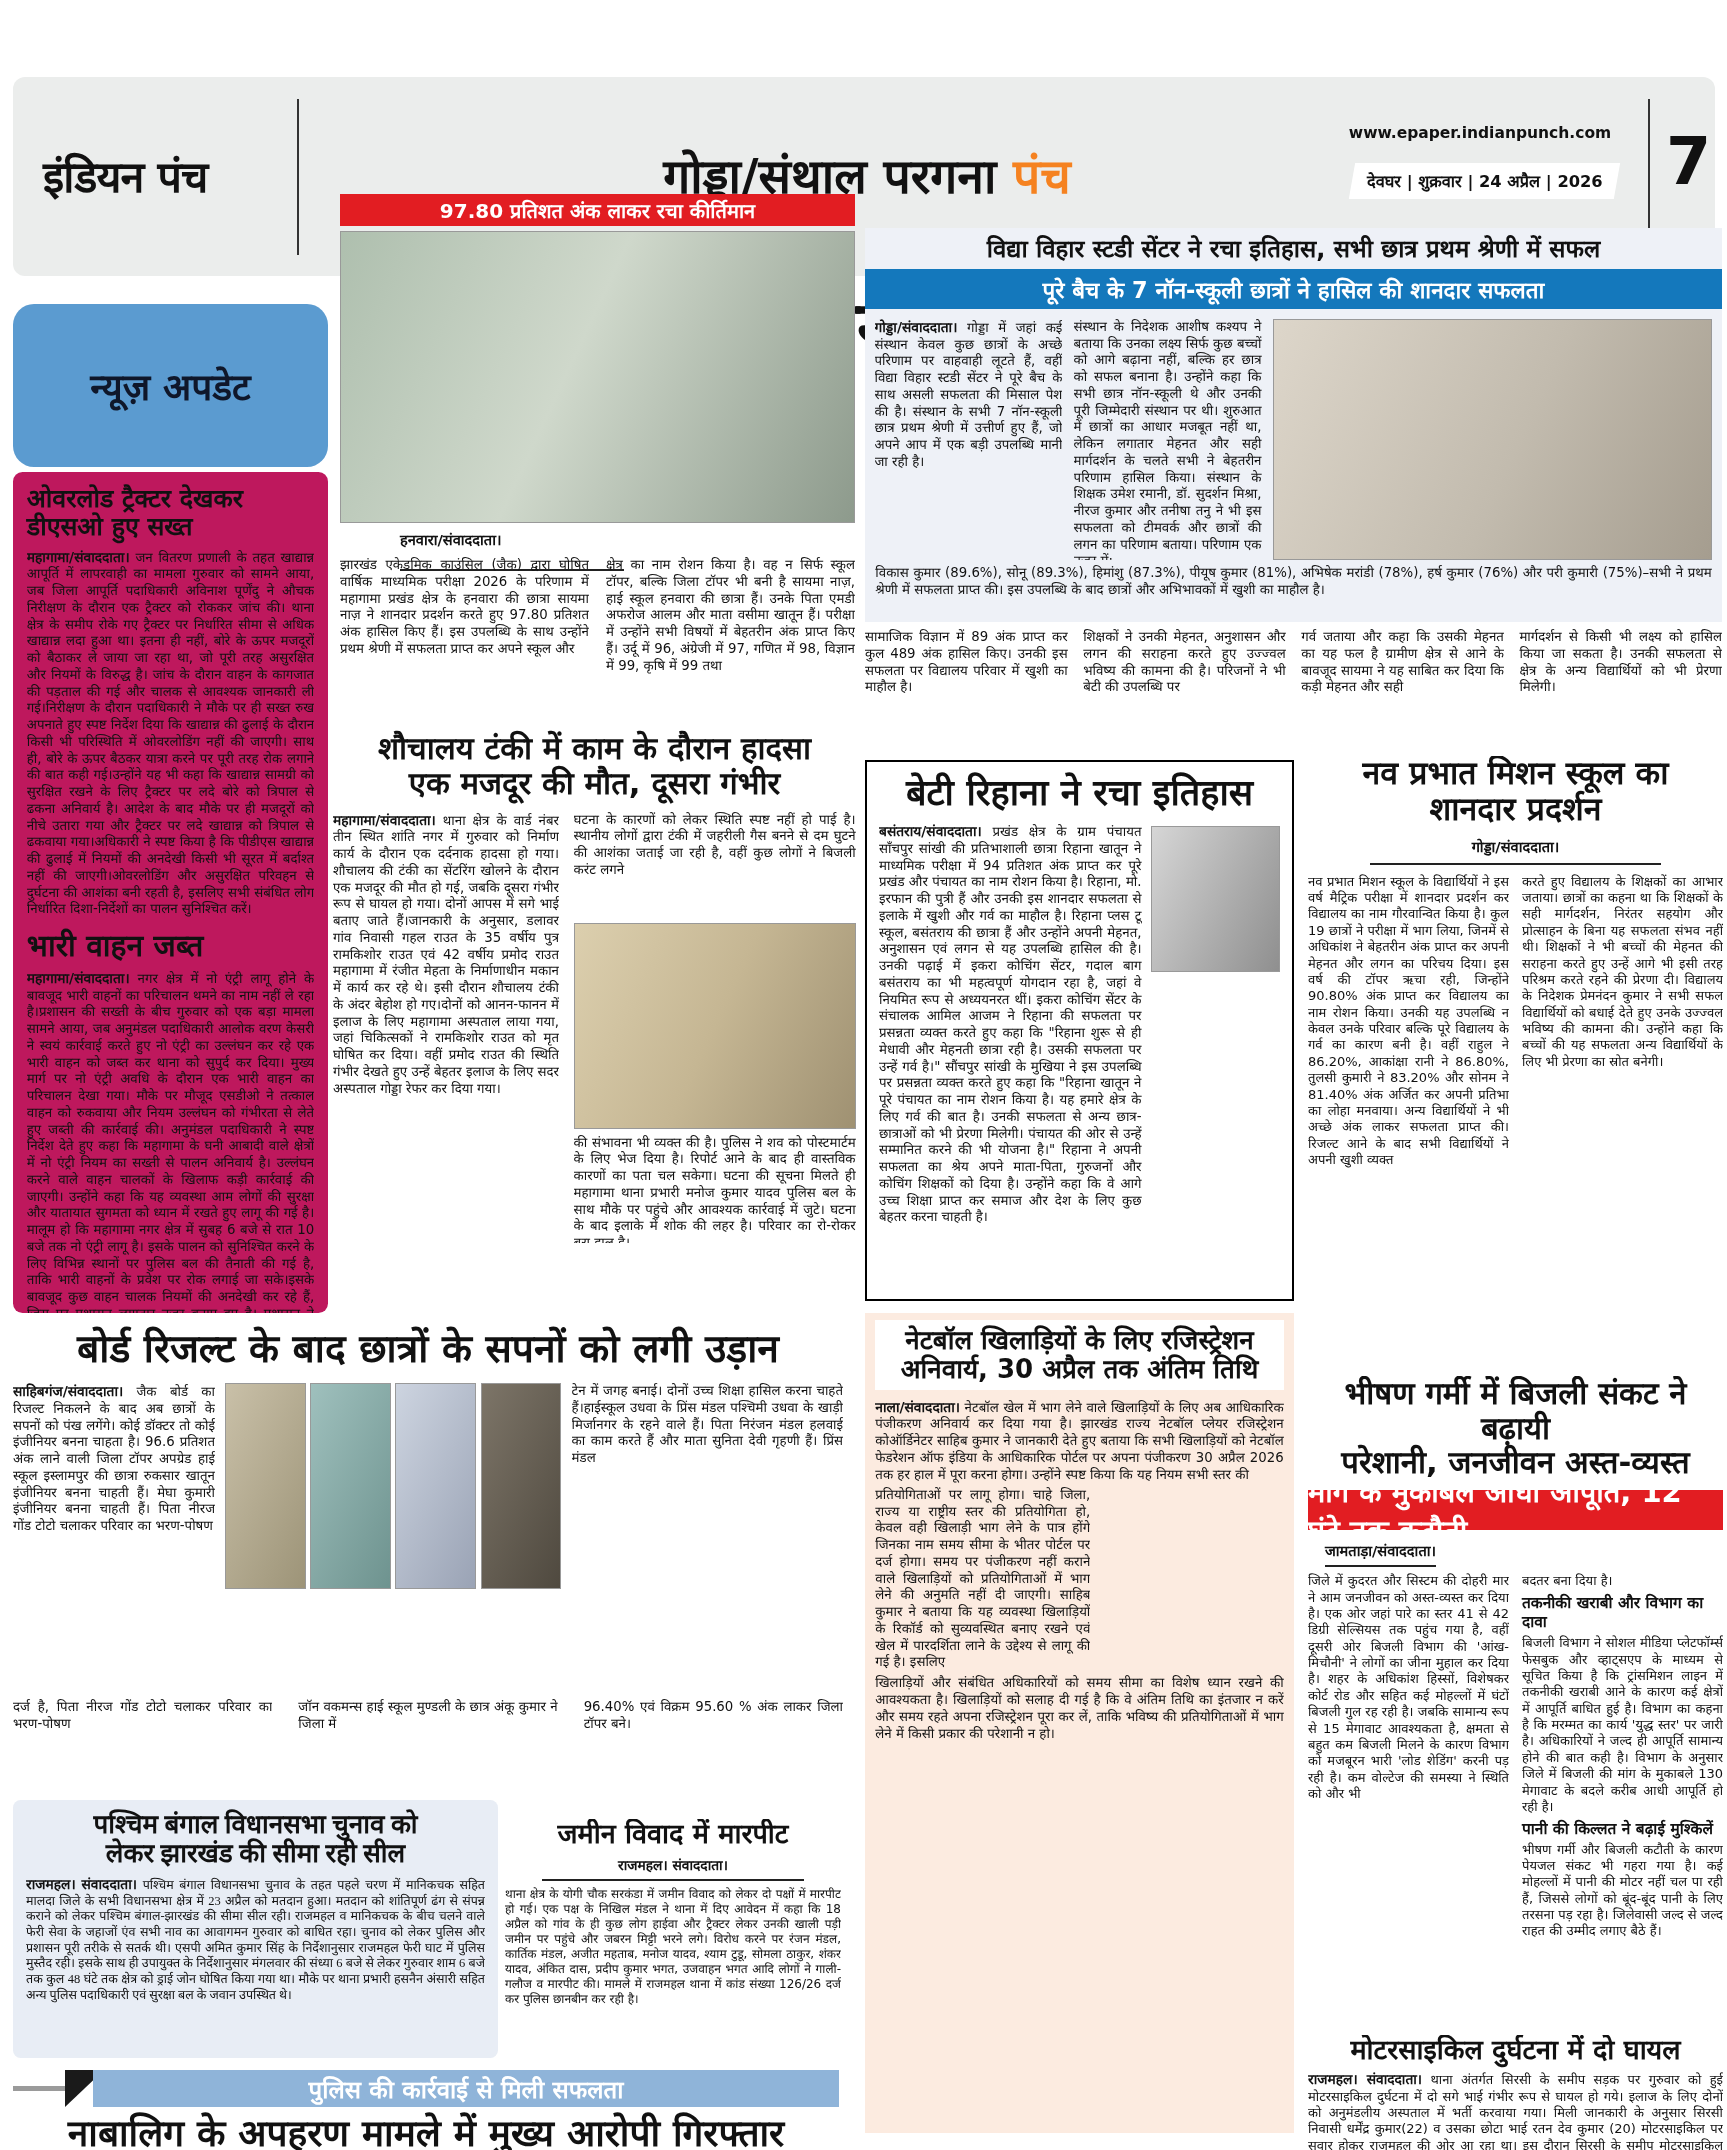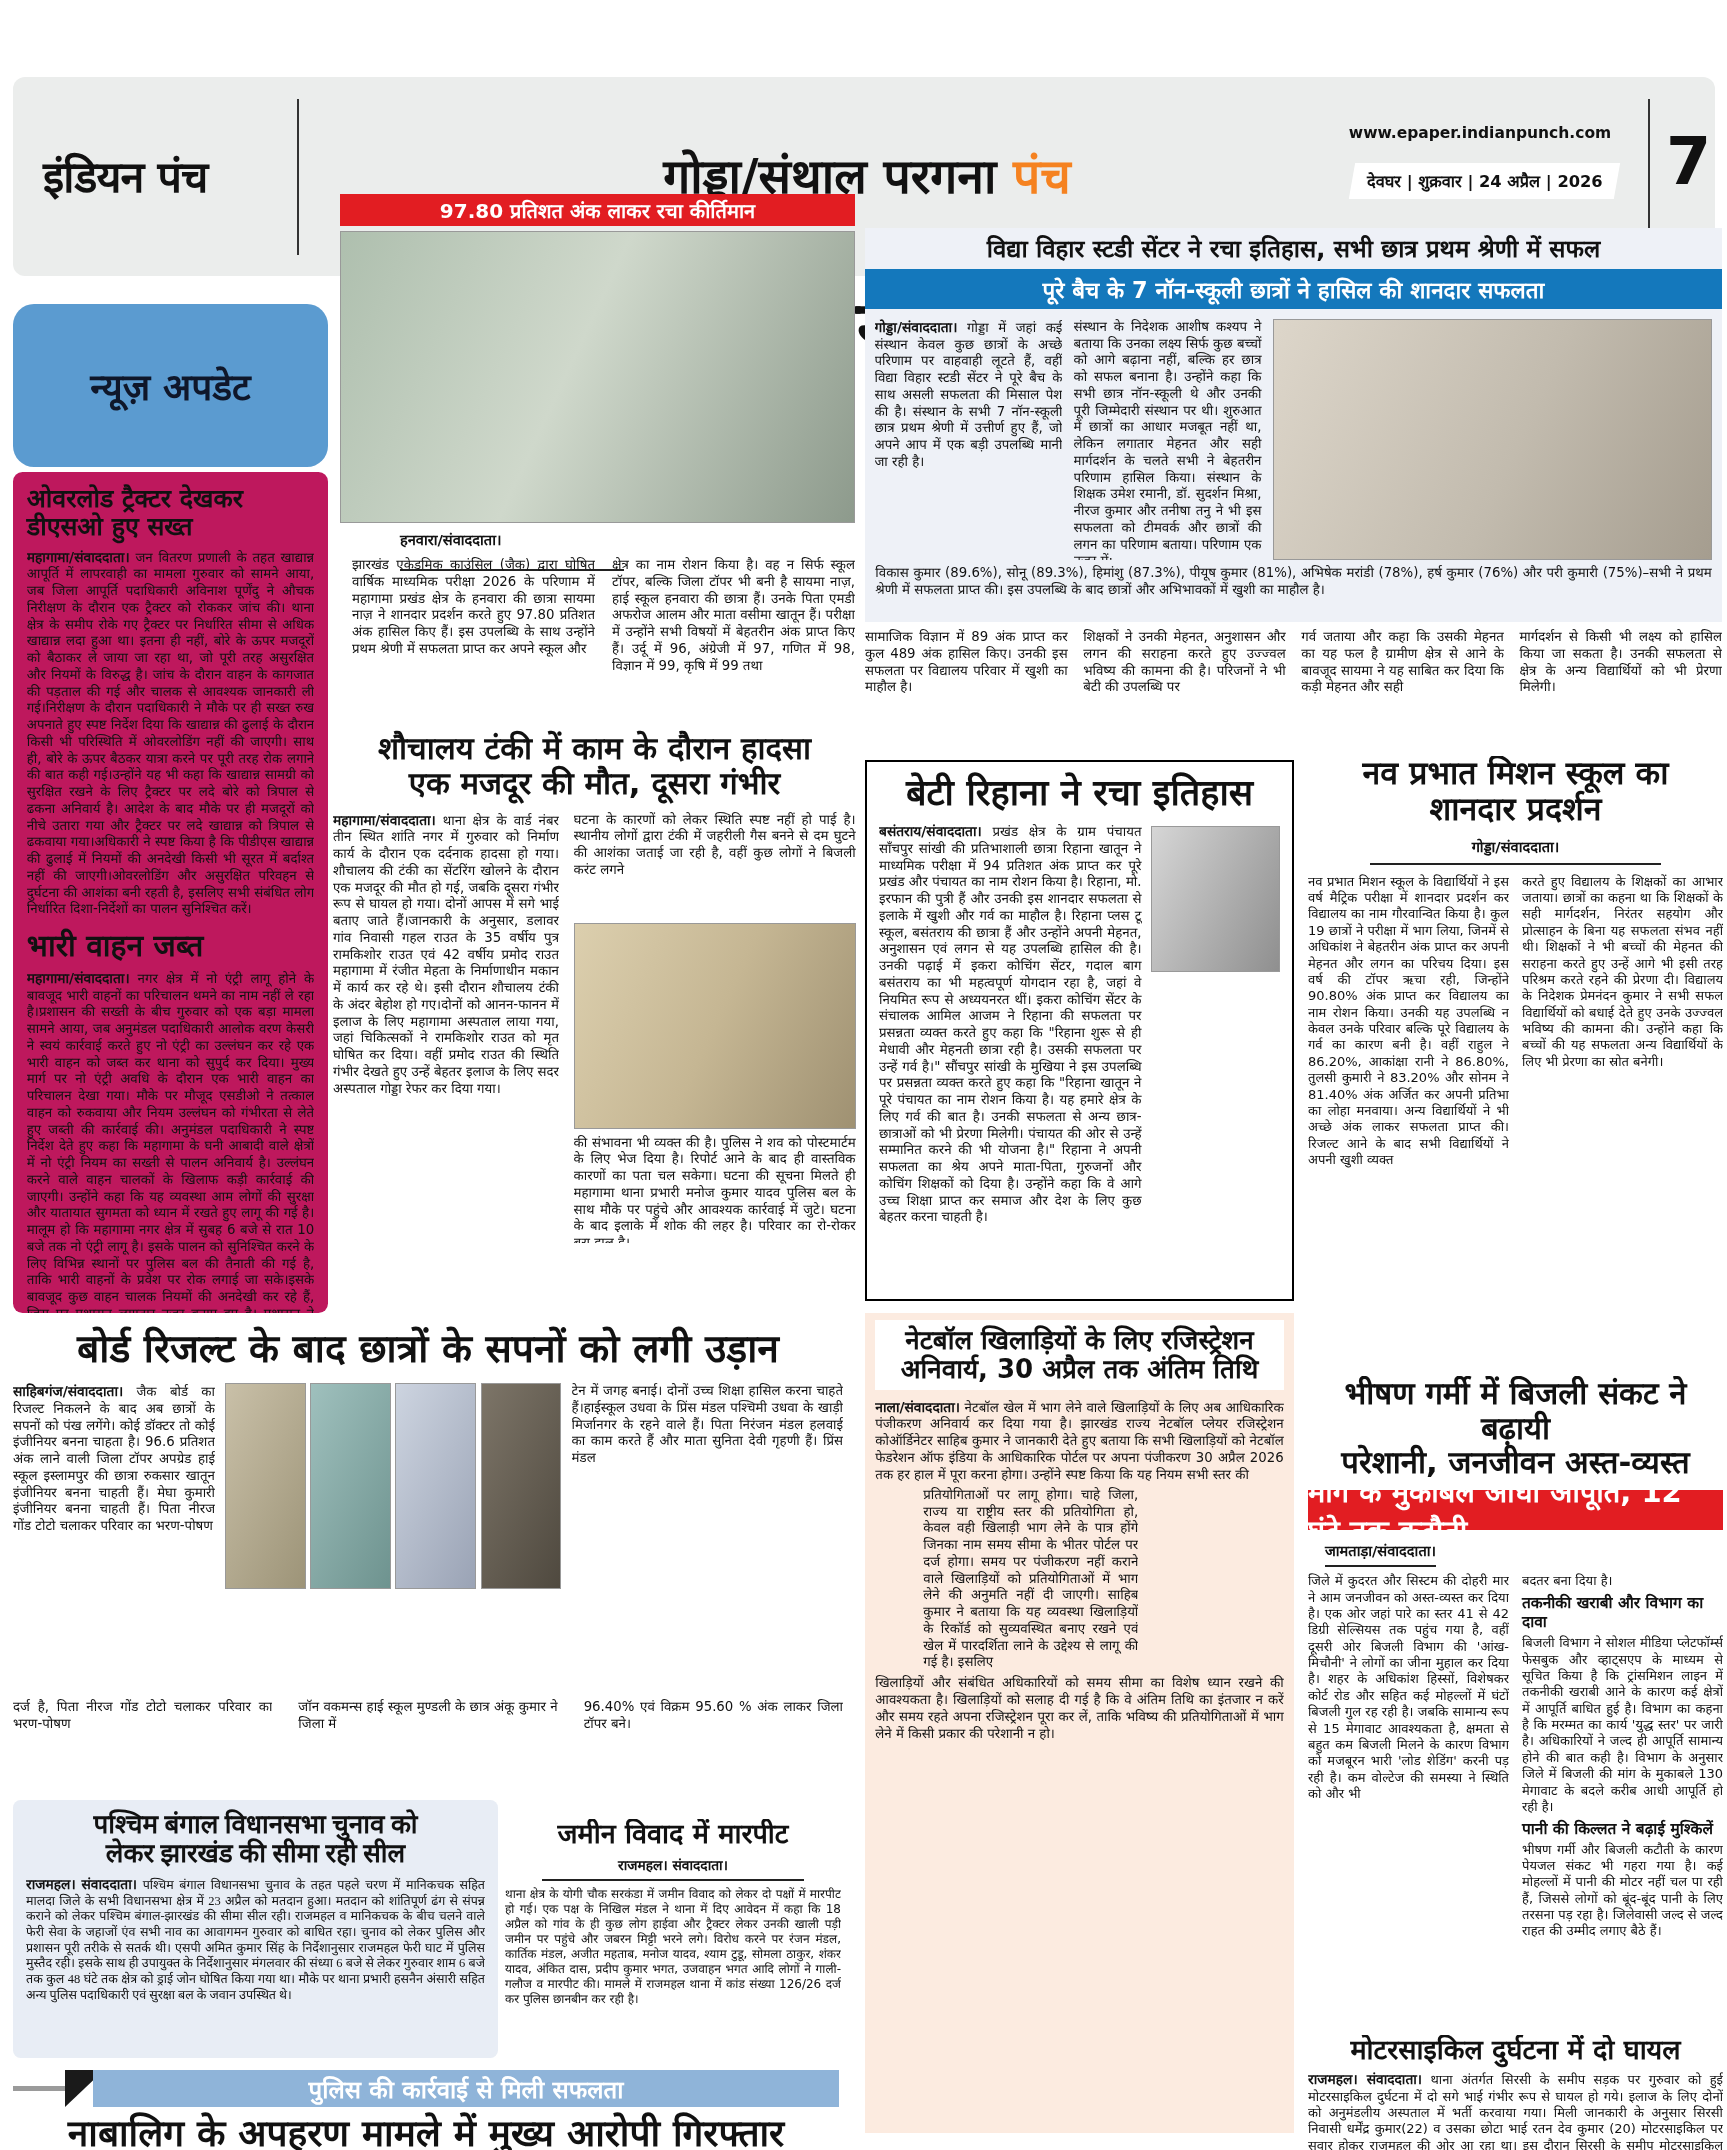--- a/index.html
+++ b/index.html
@@ -75,21 +75,21 @@
 डीएसओ हुए सख्त</div>
     <p class="body-txt" style="margin-top:7.7px;"><span class="byline">महागामा/संवाददाता।</span> <span>जन वितरण प्रणाली के तहत खाद्यान्न आपूर्ति में लापरवाही का मामला गुरुवार को सामने आया, जब जिला आपूर्ति पदाधिकारी अविनाश पूर्णेंदु ने औचक निरीक्षण के दौरान एक ट्रैक्टर को रोककर जांच की। थाना क्षेत्र के समीप रोके गए ट्रैक्टर पर निर्धारित सीमा से अधिक खाद्यान्न लदा हुआ था। इतना ही नहीं, बोरे के ऊपर मजदूरों को बैठाकर ले जाया जा रहा था, जो पूरी तरह असुरक्षित और नियमों के विरुद्ध है। जांच के दौरान वाहन के कागजात की पड़ताल की गई और चालक से आवश्यक जानकारी ली गई।निरीक्षण के दौरान पदाधिकारी ने मौके पर ही सख्त रुख अपनाते हुए स्पष्ट निर्देश दिया कि खाद्यान्न की ढुलाई के दौरान किसी भी परिस्थिति में ओवरलोडिंग नहीं की जाएगी। साथ ही, बोरे के ऊपर बैठकर यात्रा करने पर पूरी तरह रोक लगाने की बात कही गई।उन्होंने यह भी कहा कि खाद्यान्न सामग्री को सुरक्षित रखने के लिए ट्रैक्टर पर लदे बोरे को त्रिपाल से ढकना अनिवार्य है। आदेश के बाद मौके पर ही मजदूरों को नीचे उतारा गया और ट्रैक्टर पर लदे खाद्यान्न को त्रिपाल से ढकवाया गया।अधिकारी ने स्पष्ट किया है कि पीडीएस खाद्यान्न की ढुलाई में नियमों की अनदेखी किसी भी सूरत में बर्दाश्त नहीं की जाएगी।ओवरलोडिंग और असुरक्षित परिवहन से दुर्घटना की आशंका बनी रहती है, इसलिए सभी संबंधित लोग निर्धारित दिशा-निर्देशों का पालन सुनिश्चित करें।</span></p>
     <div class="h-xl" style="font-size:30px;margin-top:11.2px;">भारी वाहन जब्त</div>
     <p class="body-txt" style="margin-top:6.9px;"><span class="byline">महागामा/संवाददाता।</span> <span>नगर क्षेत्र में नो एंट्री लागू होने के बावजूद भारी वाहनों का परिचालन थमने का नाम नहीं ले रहा है।प्रशासन की सख्ती के बीच गुरुवार को एक बड़ा मामला सामने आया, जब अनुमंडल पदाधिकारी आलोक वरण केसरी ने स्वयं कार्रवाई करते हुए नो एंट्री का उल्लंघन कर रहे एक भारी वाहन को जब्त कर थाना को सुपुर्द कर दिया। मुख्य मार्ग पर नो एंट्री अवधि के दौरान एक भारी वाहन का परिचालन देखा गया। मौके पर मौजूद एसडीओ ने तत्काल वाहन को रुकवाया और नियम उल्लंघन को गंभीरता से लेते हुए जब्ती की कार्रवाई की। अनुमंडल पदाधिकारी ने स्पष्ट निर्देश देते हुए कहा कि महागामा के घनी आबादी वाले क्षेत्रों में नो एंट्री नियम का सख्ती से पालन अनिवार्य है। उल्लंघन करने वाले वाहन चालकों के खिलाफ कड़ी कार्रवाई की जाएगी। उन्होंने कहा कि यह व्यवस्था आम लोगों की सुरक्षा और यातायात सुगमता को ध्यान में रखते हुए लागू की गई है। मालूम हो कि महागामा नगर क्षेत्र में सुबह 6 बजे से रात 10 बजे तक नो एंट्री लागू है। इसके पालन को सुनिश्चित करने के लिए विभिन्न स्थानों पर पुलिस बल की तैनाती की गई है, ताकि भारी वाहनों के प्रवेश पर रोक लगाई जा सके।इसके बावजूद कुछ वाहन चालक नियमों की अनदेखी कर रहे हैं, जिस पर प्रशासन लगातार नजर बनाए हुए है। प्रशासन ने वाहन चालकों से अपील की है कि वे निर्धारित समय और नियमों का पालन करें, अन्यथा सख्त कार्रवाई के लिए तैयार रहें।</span></p>
   </div>
 
   <div class="abs banner-red" style="left:340px;top:194px;width:515px;height:32px;font-size:20px;">97.80 प्रतिशत अंक लाकर रचा कीर्तिमान</div>
   <div class="abs ph ph-main" style="left:340px;top:231px;width:515px;height:292px;"></div>
   <div class="abs byline rule-b" style="left:400px;top:529px;width:224px;font-size:14.6px;padding-bottom:20px;">हनवारा/संवाददाता।</div>
   <div class="abs" style="left:340px;top:557px;width:515px;height:158px;display:flex;gap:17px;">
-    <p class="body-txt" style="width:249px;margin-left:12px;">झारखंड एकेडमिक काउंसिल (जैक) द्वारा घोषित वार्षिक माध्यमिक परीक्षा 2026 के परिणाम में महागामा प्रखंड क्षेत्र के हनवारा की छात्रा सायमा नाज़ ने शानदार प्रदर्शन करते हुए 97.80 प्रतिशत अंक हासिल किए हैं। इस उपलब्धि के साथ उन्होंने प्रथम श्रेणी में सफलता प्राप्त कर अपने स्कूल और</p>
+    <p class="body-txt" style="width:249px;">झारखंड एकेडमिक काउंसिल (जैक) द्वारा घोषित वार्षिक माध्यमिक परीक्षा 2026 के परिणाम में महागामा प्रखंड क्षेत्र के हनवारा की छात्रा सायमा नाज़ ने शानदार प्रदर्शन करते हुए 97.80 प्रतिशत अंक हासिल किए हैं। इस उपलब्धि के साथ उन्होंने प्रथम श्रेणी में सफलता प्राप्त कर अपने स्कूल और</p>
     <p class="body-txt" style="width:249px;">क्षेत्र का नाम रोशन किया है। वह न सिर्फ स्कूल टॉपर, बल्कि जिला टॉपर भी बनी है सायमा नाज़, हाई स्कूल हनवारा की छात्रा हैं। उनके पिता एमडी अफरोज आलम और माता वसीमा खातून हैं। परीक्षा में उन्होंने सभी विषयों में बेहतरीन अंक प्राप्त किए हैं। उर्दू में 96, अंग्रेजी में 97, गणित में 98, विज्ञान में 99, कृषि में 99 तथा</p>
   </div>
   <div class="abs" style="left:865px;top:629px;width:857px;height:84px;display:flex;gap:15.5px;">
     <p class="body-txt" style="flex:1;">सामाजिक विज्ञान में 89 अंक प्राप्त कर कुल 489 अंक हासिल किए। उनकी इस सफलता पर विद्यालय परिवार में खुशी का माहौल है।</p>
     <p class="body-txt" style="flex:1;">शिक्षकों ने उनकी मेहनत, अनुशासन और लगन की सराहना करते हुए उज्ज्वल भविष्य की कामना की है। परिजनों ने भी बेटी की उपलब्धि पर</p>
     <p class="body-txt" style="flex:1;">गर्व जताया और कहा कि उसकी मेहनत का यह फल है ग्रामीण क्षेत्र से आने के बावजूद सायमा ने यह साबित कर दिया कि कड़ी मेहनत और सही</p>
     <p class="body-txt" style="flex:1;">मार्गदर्शन से किसी भी लक्ष्य को हासिल किया जा सकता है। उनकी सफलता से क्षेत्र के अन्य विद्यार्थियों को भी प्रेरणा मिलेगी।</p>
   </div>
 
   <div class="abs" style="left:865px;top:228px;width:857px;height:394px;background:#eef1f7;">
@@ -150,21 +150,21 @@
   <div class="abs" style="left:13px;top:1699px;width:830px;height:82px;display:flex;gap:26px;">
     <p class="body-txt" style="flex:1;">दर्ज है, पिता नीरज गोंड टोटो चलाकर परिवार का भरण-पोषण</p>
     <p class="body-txt" style="flex:1;">जॉन वकमन्स हाई स्कूल मुण्डली के छात्र अंकू कुमार ने जिला में</p>
     <p class="body-txt" style="flex:1;">96.40% एवं विक्रम 95.60 % अंक लाकर जिला टॉपर बने।</p>
   </div>
 
   <div class="abs" style="left:865px;top:1313px;width:429px;height:820px;background:#fcebe0;padding:6.9px 10.3px;overflow:hidden;">
     <div class="h-xl pre center" style="font-size:26px;background:#fff;padding:6px 3.4px;">नेटबॉल खिलाड़ियों के लिए रजिस्ट्रेशन
 अनिवार्य, 30 अप्रैल तक अंतिम तिथि</div>
     <p class="body-txt" style="margin-top:8.6px;"><span class="byline">नाला/संवाददाता।</span> <span>नेटबॉल खेल में भाग लेने वाले खिलाड़ियों के लिए अब आधिकारिक पंजीकरण अनिवार्य कर दिया गया है। झारखंड राज्य नेटबॉल प्लेयर रजिस्ट्रेशन कोऑर्डिनेटर साहिब कुमार ने जानकारी देते हुए बताया कि सभी खिलाड़ियों को नेटबॉल फेडरेशन ऑफ इंडिया के आधिकारिक पोर्टल पर अपना पंजीकरण 30 अप्रैल 2026 तक हर हाल में पूरा करना होगा। उन्होंने स्पष्ट किया कि यह नियम सभी स्तर की</span></p>
-    <div style="display:flex;gap:11.2px;margin-top:3.4px;margin-left:48px;">
+    <div style="display:flex;gap:11.2px;margin-top:3.4px;">
       <p class="body-txt" style="width:215px;">प्रतियोगिताओं पर लागू होगा। चाहे जिला, राज्य या राष्ट्रीय स्तर की प्रतियोगिता हो, केवल वही खिलाड़ी भाग लेने के पात्र होंगे जिनका नाम समय सीमा के भीतर  पोर्टल पर दर्ज होगा। समय पर पंजीकरण नहीं कराने वाले खिलाड़ियों को प्रतियोगिताओं में भाग लेने की अनुमति नहीं दी जाएगी। साहिब कुमार ने बताया कि यह व्यवस्था खिलाड़ियों के रिकॉर्ड को सुव्यवस्थित बनाए रखने एवं खेल में पारदर्शिता लाने के उद्देश्य से लागू की गई है। इसलिए</p>
     </div>
     <p class="body-txt" style="margin-top:4.3px;">खिलाड़ियों और संबंधित अधिकारियों को समय सीमा का विशेष ध्यान रखने की आवश्यकता है। खिलाड़ियों को सलाह दी गई है कि वे अंतिम तिथि का इंतजार न करें और समय रहते अपना रजिस्ट्रेशन पूरा कर लें, ताकि भविष्य की प्रतियोगिताओं में भाग लेने में किसी प्रकार की परेशानी न हो।</p>
   </div>
 
   <div class="abs" style="left:1308px;top:1376px;width:415px;height:645px;overflow:hidden;">
     <div class="h-xl pre center" style="font-size:31px;">भीषण गर्मी में बिजली संकट ने बढ़ायी
 परेशानी, जनजीवन अस्त-व्यस्त</div>
     <div class="banner-red" style="height:40px;font-size:29px;margin:9.5px 0 6px 0;">मांग के मुकाबले आधी आपूर्ति, 12 घंटे तक कटौती</div>
     <div class="byline" style="font-size:14.6px;margin:4.3px 0 6px 17px;border-bottom:2.2px solid #222;display:inline-block;padding-bottom:5.2px;">जामताड़ा/संवाददाता।</div>

